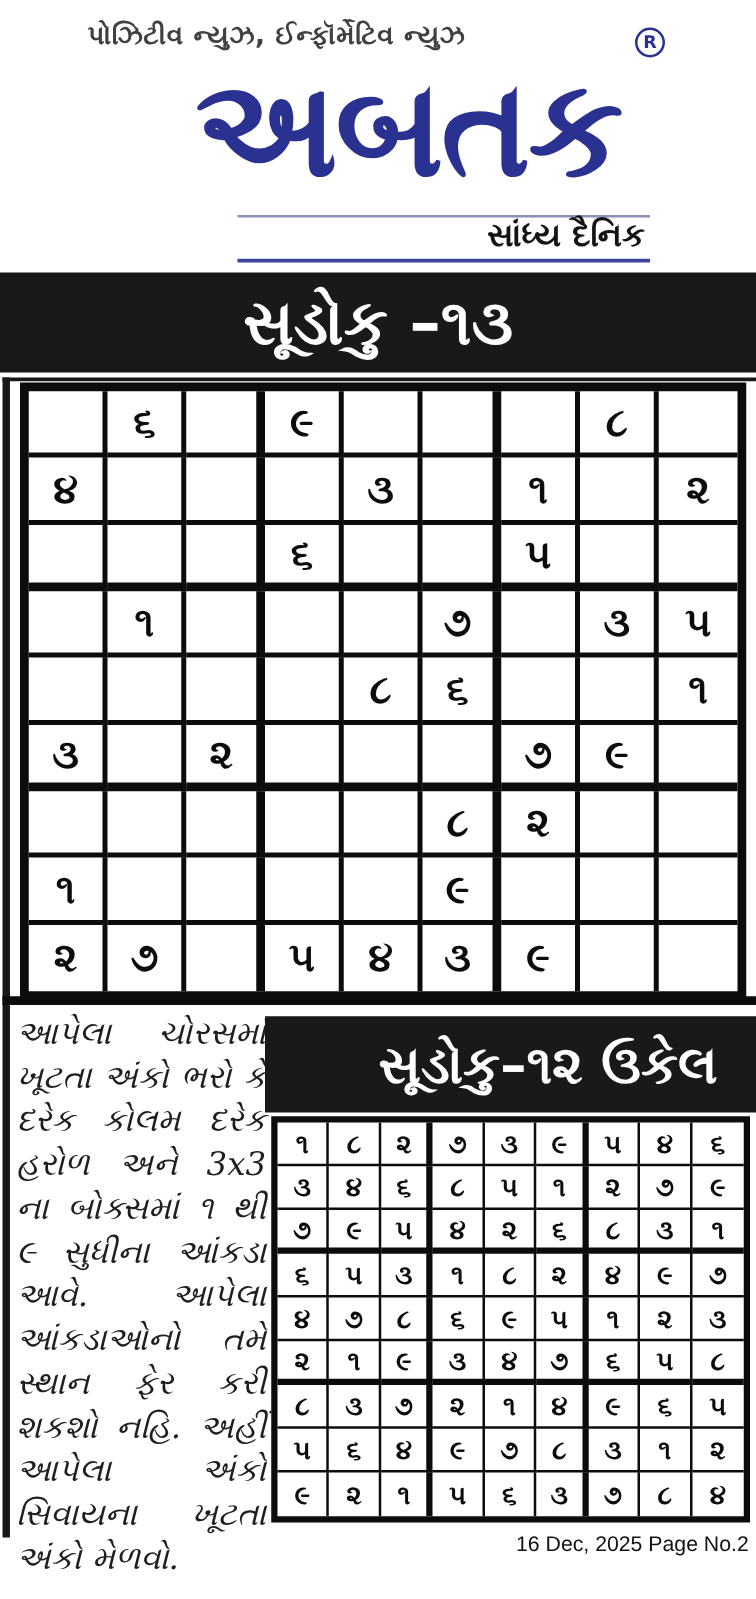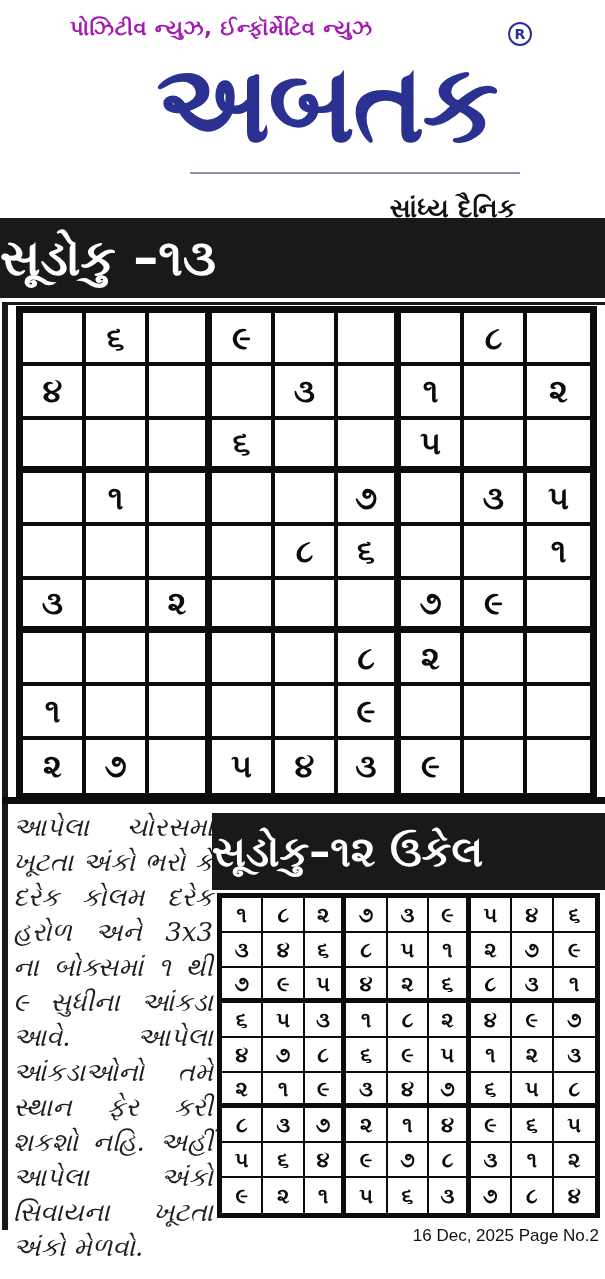--- a/index.html
+++ b/index.html
@@ -11,21 +11,21 @@
     background: #ffffff;
     font-family: "DejaVu Sans", sans-serif;
     overflow: hidden;
     color: #1a1a1a;
   }
 
   
   .tagline {
     position: absolute;
     left: 70px; top: 16px; width: 300px;
-    color: #a21caf;
+    color: #404040;
     font-weight: bold;
     font-size: 21px;
     letter-spacing: 0.5px;
     white-space: nowrap;
     text-align: right;
   }
   .reg-mark {
     position: absolute;
     left: 508px; top: 22px;
     width: 24px; height: 24px;
@@ -47,36 +47,36 @@
     line-height: 132px;
     letter-spacing: -2px;
     padding-left: 48px;
   }
   .subtitle-box {
     position: absolute;
     left: 190px; top: 172px; width: 330px;
     border-top: 2px solid #8a8fb9;
     border-bottom: 3px solid #3f459b;
     text-align: right;
-    padding: 19px 4px 3px 4px;
+    padding: 0 4px 3px 4px;
   }
   .subtitle-box .subtitle {
     font-size: 26px;
     font-weight: bold;
     color: #141414;
   }
 
   
   .banner {
     position: absolute;
     background: #1b1818;
     color: #ffffff;
     display: flex;
     align-items: center;
-    justify-content: flex-start;
+    justify-content: center;
     font-weight: bold;
   }
   .banner-puzzle {
     left: 0; top: 218px; width: 605px; height: 80px;
     font-size: 50px;
   }
   .banner-solution {
     left: 212px; top: 813px; width: 453px; height: 77px;
     font-size: 42px;
   }

